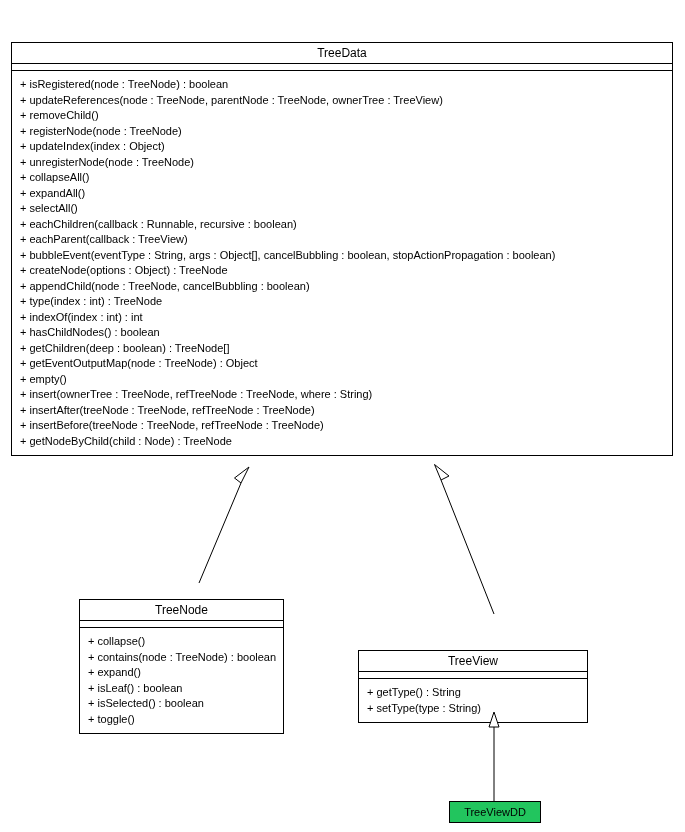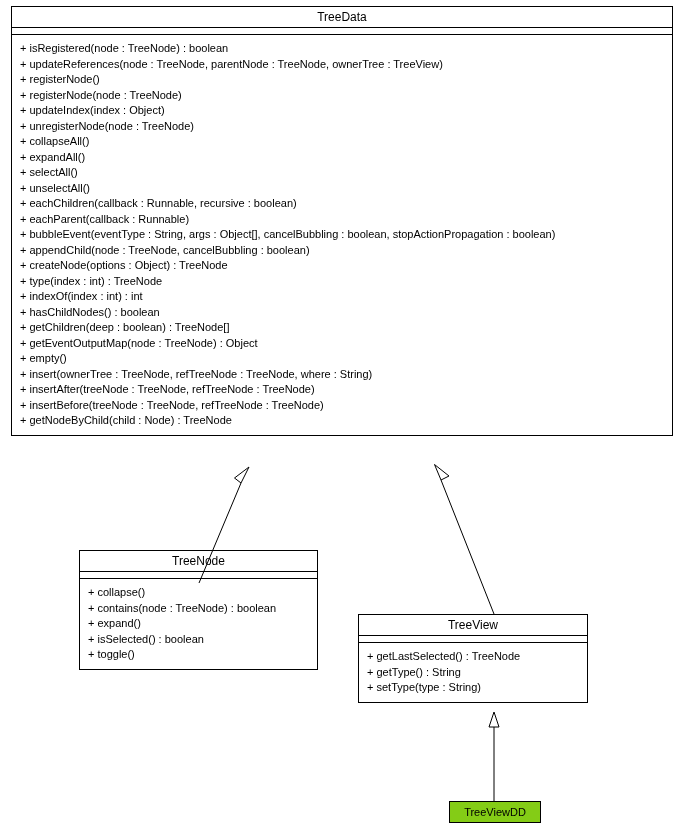--- a/index.html
+++ b/index.html
@@ -11,20 +11,21 @@
     color: #000;
     width: 685px;
     height: 832px;
     position: relative;
   }
   .uml-class {
     position: absolute;
     border: 1px solid #000;
     background: #fff;
     box-sizing: border-box;
+    margin-top: 36px;
   }
   .uml-title {
     text-align: center;
     border-bottom: 1px solid #000;
     padding: 3px 0;
     font-size: 12px;
   }
   .uml-attrs {
     border-bottom: 1px solid #000;
     min-height: 6px;
@@ -32,21 +33,21 @@
   .uml-ops {
     padding: 6px 8px;
   }
   .uml-ops div {
     white-space: pre;
     line-height: 15.5px;
   }
   .small-class {
     position: absolute;
     border: 1px solid #000;
-    background: #84cc16;
+    background: #22c55e;
     box-sizing: border-box;
     text-align: center;
     font-size: 11px;
     padding: 4px 6px;
   }
   svg.connectors {
     position: absolute;
     left: 0;
     top: 0;
     width: 685px;
@@ -66,63 +67,62 @@
 </style>
 </head>
 <body>
 
 <div class="uml-class" style="left:11px; top:6px; width:662px;">
   <div class="uml-title">TreeData</div>
   <div class="uml-attrs"></div>
   <div class="uml-ops" id="ops-treedata">
       <div>+ isRegistered(node : TreeNode) : boolean</div>
       <div>+ updateReferences(node : TreeNode, parentNode : TreeNode, ownerTree : TreeView)</div>
-      <div>+ registerNode()</div>
+      <div>+ removeChild()</div>
       <div>+ registerNode(node : TreeNode)</div>
       <div>+ updateIndex(index : Object)</div>
       <div>+ unregisterNode(node : TreeNode)</div>
       <div>+ collapseAll()</div>
       <div>+ expandAll()</div>
       <div>+ selectAll()</div>
-      <div>+ unselectAll()</div>
       <div>+ eachChildren(callback : Runnable, recursive : boolean)</div>
-      <div>+ eachParent(callback : Runnable)</div>
+      <div>+ eachParent(callback : TreeView)</div>
       <div>+ bubbleEvent(eventType : String, args : Object[], cancelBubbling : boolean, stopActionPropagation : boolean)</div>
+      <div>+ createNode(options : Object) : TreeNode</div>
       <div>+ appendChild(node : TreeNode, cancelBubbling : boolean)</div>
-      <div>+ createNode(options : Object) : TreeNode</div>
       <div>+ type(index : int) : TreeNode</div>
       <div>+ indexOf(index : int) : int</div>
       <div>+ hasChildNodes() : boolean</div>
       <div>+ getChildren(deep : boolean) : TreeNode[]</div>
       <div>+ getEventOutputMap(node : TreeNode) : Object</div>
       <div>+ empty()</div>
       <div>+ insert(ownerTree : TreeNode, refTreeNode : TreeNode, where : String)</div>
       <div>+ insertAfter(treeNode : TreeNode, refTreeNode : TreeNode)</div>
       <div>+ insertBefore(treeNode : TreeNode, refTreeNode : TreeNode)</div>
       <div>+ getNodeByChild(child : Node) : TreeNode</div>
     </div>
 </div>
 
-<div class="uml-class" style="left:79px; top:550px; width:239px;">
+<div class="uml-class" style="left:79px; top:563px; width:205px;">
   <div class="uml-title">TreeNode</div>
   <div class="uml-attrs"></div>
   <div class="uml-ops" id="ops-treenode">
       <div>+ collapse()</div>
       <div>+ contains(node : TreeNode) : boolean</div>
       <div>+ expand()</div>
+      <div>+ isLeaf() : boolean</div>
       <div>+ isSelected() : boolean</div>
       <div>+ toggle()</div>
     </div>
 </div>
 
 <div class="uml-class" style="left:358px; top:614px; width:230px;">
   <div class="uml-title">TreeView</div>
   <div class="uml-attrs"></div>
   <div class="uml-ops" id="ops-treeview">
-      <div>+ getLastSelected() : TreeNode</div>
       <div>+ getType() : String</div>
       <div>+ setType(type : String)</div>
     </div>
 </div>
 
 <div class="small-class" style="left:449px; top:801px; width:92px;">
   <span>TreeViewDD</span>
 </div>
 
 <svg class="connectors">

